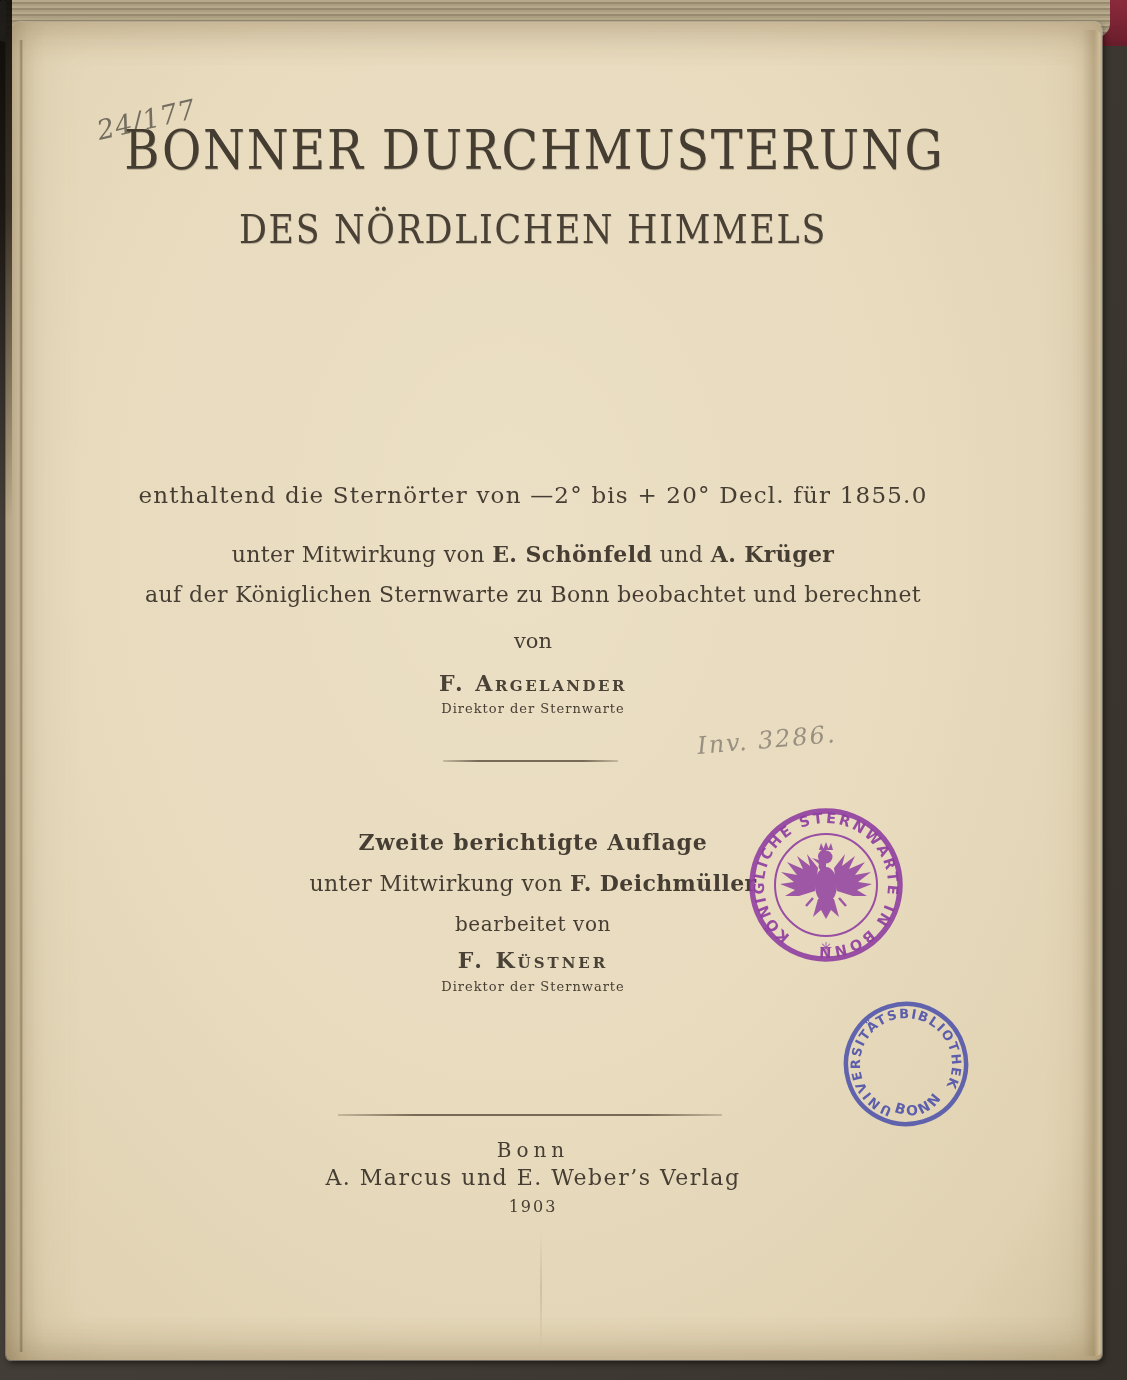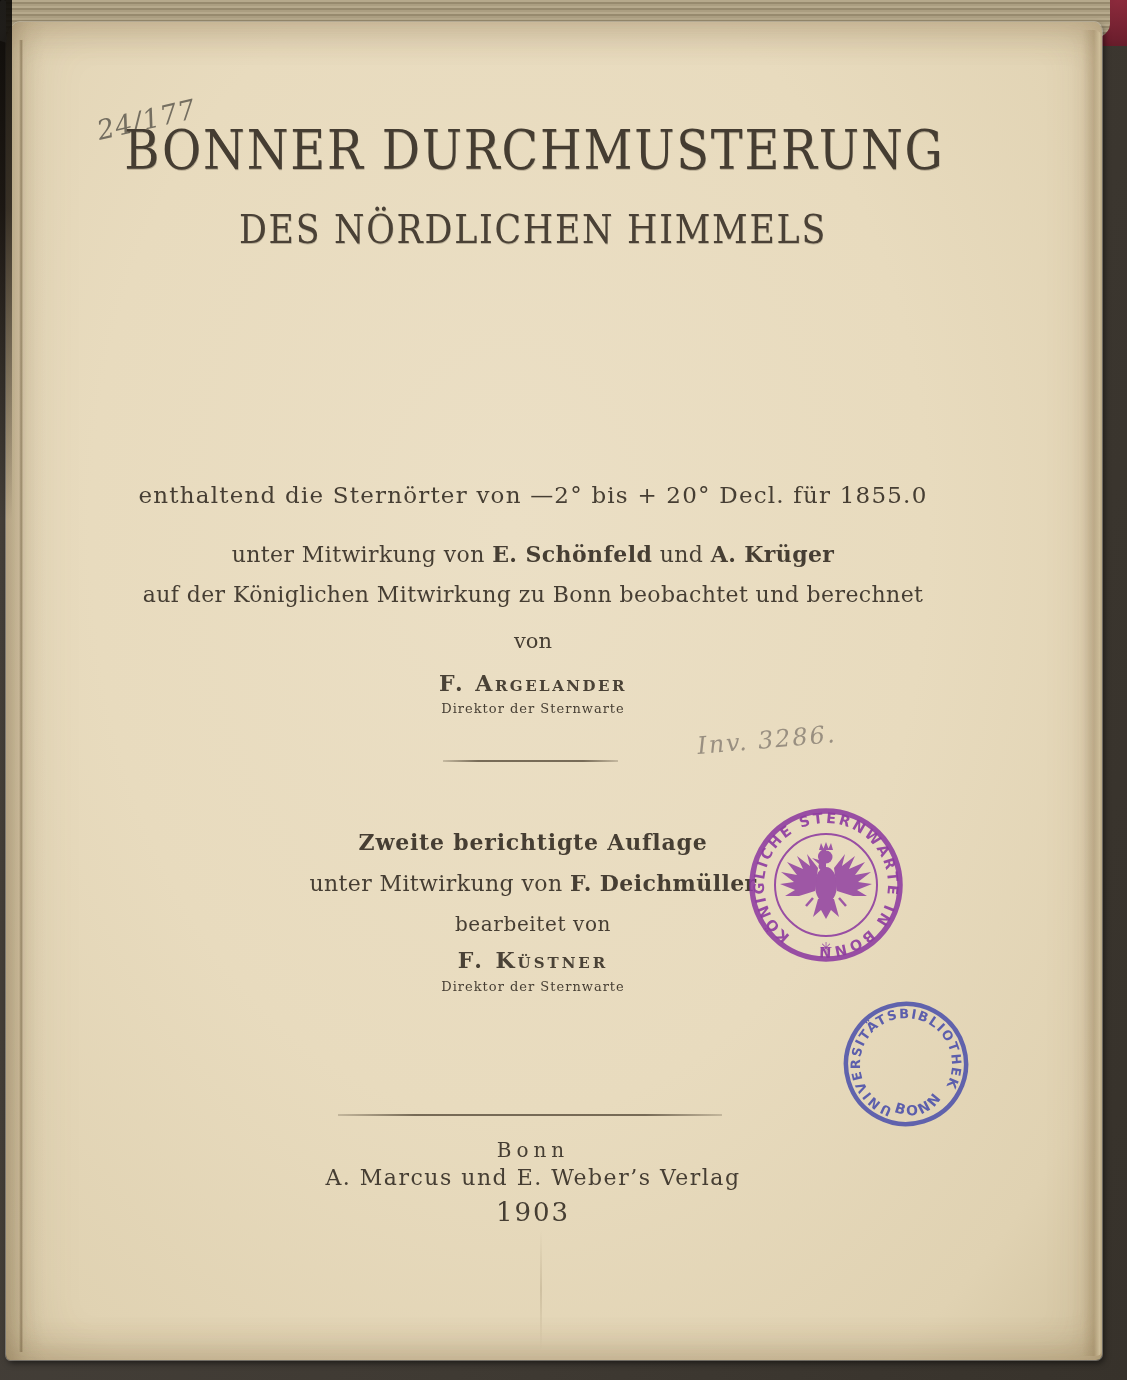--- a/index.html
+++ b/index.html
@@ -74,21 +74,21 @@
   .von{top:629px;font-size:21px;text-align:center;}
   .author{top:670px;font-size:22px;font-variant:small-caps;letter-spacing:2.5px;font-weight:bold;color:#4a4236;}
   .role1{top:701px;font-size:13px;letter-spacing:1px;}
   .zweite{top:829px;font-size:22px;font-weight:bold;letter-spacing:.8px;}
   .collab2{top:870px;font-size:22px;letter-spacing:.4px;}
   .bearbeitet{top:912px;font-size:20px;letter-spacing:.6px;}
   .editor{top:947px;font-size:22px;font-variant:small-caps;letter-spacing:3px;font-weight:bold;color:#4a4236;}
   .role2{top:979px;font-size:13px;letter-spacing:1px;}
   .imprint-place{top:1138px;font-size:20px;letter-spacing:5px;}
   .imprint-pub{top:1165px;font-size:22px;letter-spacing:1.5px;}
-  .imprint-year{top:1197px;font-size:26px;letter-spacing:2px;}
+  .imprint-year{top:1197px;font-size:16px;letter-spacing:2px;}
   .bold-name{font-weight:bold;}
 
   .rule{position:absolute;height:2px;background:linear-gradient(90deg,rgba(90,78,60,.25),rgba(90,78,60,.8) 20%,rgba(90,78,60,.8) 80%,rgba(90,78,60,.25));}
   .rule-1{left:443px;top:760px;width:175px;}
   .rule-2{left:338px;top:1114px;width:384px;}
 
   
   .hand{position:absolute;font-style:italic;white-space:nowrap;}
   .shelfmark{left:96px;top:104px;font-size:27px;color:rgba(95,90,80,.85);transform:rotate(-13deg);letter-spacing:1px;}
   .inventory{left:697px;top:726px;font-size:24px;color:rgba(132,124,112,.8);transform:rotate(-5deg);letter-spacing:2px;}
@@ -123,21 +123,21 @@
     <div class="line sub-title"><span class="condensed">DES NÖRDLICHEN HIMMELS</span></div>
 
     <div class="line scope">enthaltend die Sternörter von —2° bis + 20° Decl. für 1855.0</div>
 
     <div class="line collab1">
       <span>unter Mitwirkung von</span>
       <span class="bold-name">E. Schönfeld</span>
       <span>und</span>
       <span class="bold-name">A. Krüger</span>
     </div>
-    <div class="line observed">auf der Königlichen Mitwirkung zu Bonn beobachtet und berechnet</div>
+    <div class="line observed">auf der Königlichen Sternwarte zu Bonn beobachtet und berechnet</div>
     <div class="line von">von</div>
     <div class="line author">F. Argelander</div>
     <div class="line role1">Direktor der Sternwarte</div>
 
     <div class="line zweite">Zweite berichtigte Auflage</div>
     <div class="line collab2">
       <span>unter Mitwirkung von</span>
       <span class="bold-name">F. Deichmüller</span>
     </div>
     <div class="line bearbeitet">bearbeitet von</div>

